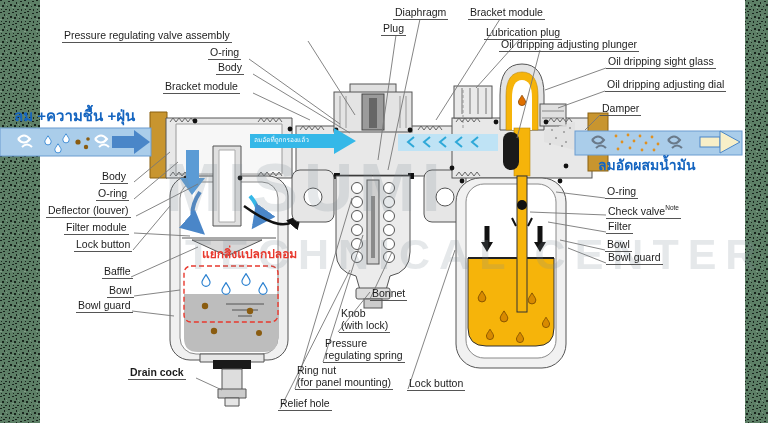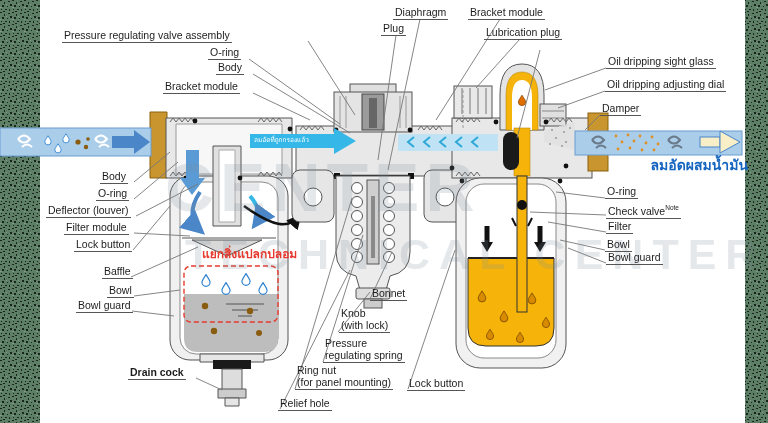--- a/index.html
+++ b/index.html
@@ -6,21 +6,21 @@
   .stage{position:relative;width:768px;height:423px;background:#fff;overflow:hidden;
          font-family:"Liberation Sans",sans-serif;}
   .stage svg.diagram{position:absolute;left:0;top:0;}
   .lbl{position:absolute;font-size:10.5px;line-height:12px;color:#1c1c1c;
        border-bottom:1px solid #555;white-space:nowrap;padding:0 2px 1px 2px;z-index:30;}
   .lbl .ln{display:block;}
   sup.note{font-size:6.5px;vertical-align:super;}
   .thai{position:absolute;font-weight:bold;color:#1565c0;white-space:nowrap;z-index:32;}
   .thai-inlet{left:14px;top:104px;font-size:15px;}
   .thai-reg{left:300px;top:61px;font-size:15px;}
-  .thai-outlet{left:598px;top:154px;font-size:14px;width:150px;text-align:right;}
+  .thai-outlet{left:598px;top:154px;font-size:14px;width:150px;text-align:left;}
   .thai-filtered{left:254px;top:135px;font-size:6.5px;color:#ffffff;font-weight:normal;z-index:26;}
   .thai-separate{left:202px;top:244px;font-size:12px;color:#e8392e;z-index:26;}
   .wm{position:absolute;color:rgba(125,138,150,0.20);font-weight:bold;z-index:20;
       pointer-events:none;white-space:nowrap;}
   .wm1{left:165px;top:148px;font-size:68px;letter-spacing:6px;}
   .wm2{left:185px;top:230px;font-size:43px;letter-spacing:9px;}
   .logo{position:absolute;left:694px;top:356px;width:60px;text-align:center;z-index:35;}
   .logo-text{display:block;color:#1360b0;font-weight:bold;font-style:italic;
              font-size:9px;letter-spacing:1px;margin-top:1px;}
 </style>
@@ -317,32 +317,33 @@
     <line x1="134" y1="199" x2="178" y2="162"></line>
     <line x1="136" y1="216" x2="198" y2="184"></line>
     <line x1="134" y1="233" x2="190" y2="236"></line>
     <line x1="133" y1="250" x2="170" y2="206"></line>
     <line x1="131" y1="277" x2="198" y2="247"></line>
     <line x1="134" y1="296" x2="180" y2="290"></line>
     <line x1="132" y1="311" x2="174" y2="316"></line>
   </g>
 </svg>
 
-<div class="wm wm1">CENTER</div>
+<div class="wm wm1">MISUMI</div>
 <div class="wm wm2">TECHNICAL CENTER</div>
 
 <div class="lbl" style="left:62px;top:29px;">Pressure regulating valve assembly</div>
 <div class="lbl" style="left:208px;top:46px;">O-ring</div>
 <div class="lbl" style="left:216px;top:61px;">Body</div>
 <div class="lbl" style="left:163px;top:80px;">Bracket module</div>
 
 <div class="lbl" style="left:393px;top:6px;">Diaphragm</div>
 <div class="lbl" style="left:381px;top:22px;">Plug</div>
 <div class="lbl" style="left:468px;top:6px;">Bracket module</div>
 <div class="lbl" style="left:484px;top:26px;">Lubrication plug</div>
+<div class="lbl" style="left:499px;top:38px;">Oil dripping adjusting plunger</div>
 
 <div class="lbl" style="left:606px;top:55px;">Oil dripping sight glass</div>
 <div class="lbl" style="left:605px;top:78px;">Oil dripping adjusting dial</div>
 <div class="lbl" style="left:600px;top:102px;">Damper</div>
 <div class="lbl" style="left:605px;top:185px;">O-ring</div>
 <div class="lbl" style="left:606px;top:202px;"><span>Check valve</span><sup class="note">Note</sup></div>
 <div class="lbl" style="left:606px;top:220px;">Filter</div>
 <div class="lbl" style="left:605px;top:238px;">Bowl</div>
 <div class="lbl" style="left:606px;top:251px;">Bowl guard</div>
 
@@ -365,18 +366,19 @@
       <span class="ln">Ring nut</span>
       <span class="ln">(for panel mounting)</span>
     </div>
 <div class="lbl" style="left:323px;top:337px;">
       <span class="ln">Pressure</span>
       <span class="ln">regulating spring</span>
     </div>
 <div class="lbl" style="left:407px;top:377px;">Lock button</div>
 <div class="lbl" style="left:278px;top:397px;">Relief hole</div>
 
+<div class="thai thai-inlet">ลม +ความชื้น +ฝุ่น</div>
 <div class="thai thai-outlet">ลมอัดผสมน้ำมัน</div>
 <div class="thai thai-filtered">ลมอัดที่ถูกกรองแล้ว</div>
 <div class="thai thai-separate">แยกสิ่งแปลกปลอม</div>
 
 
 </div>
 
 </body></html>

